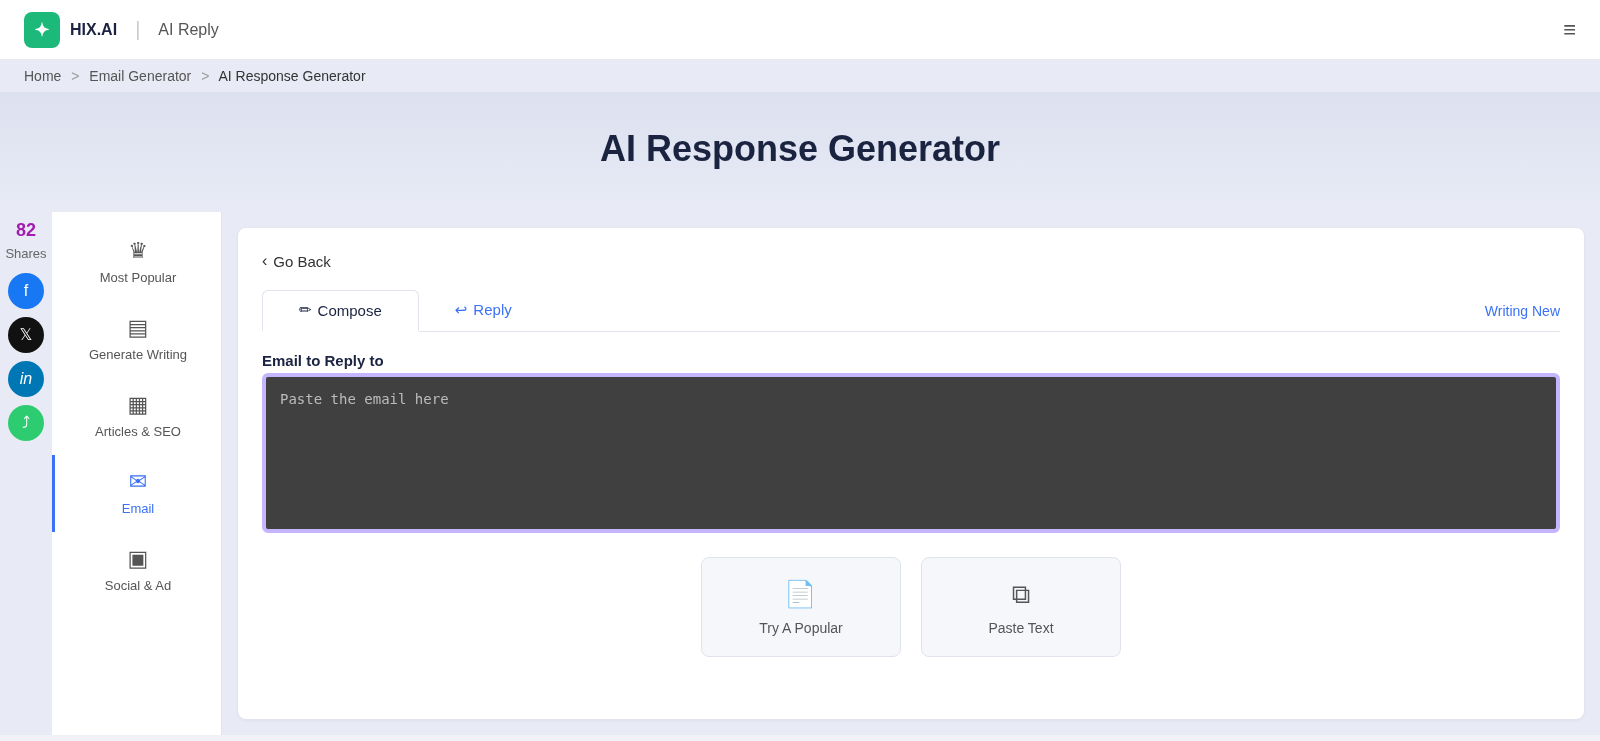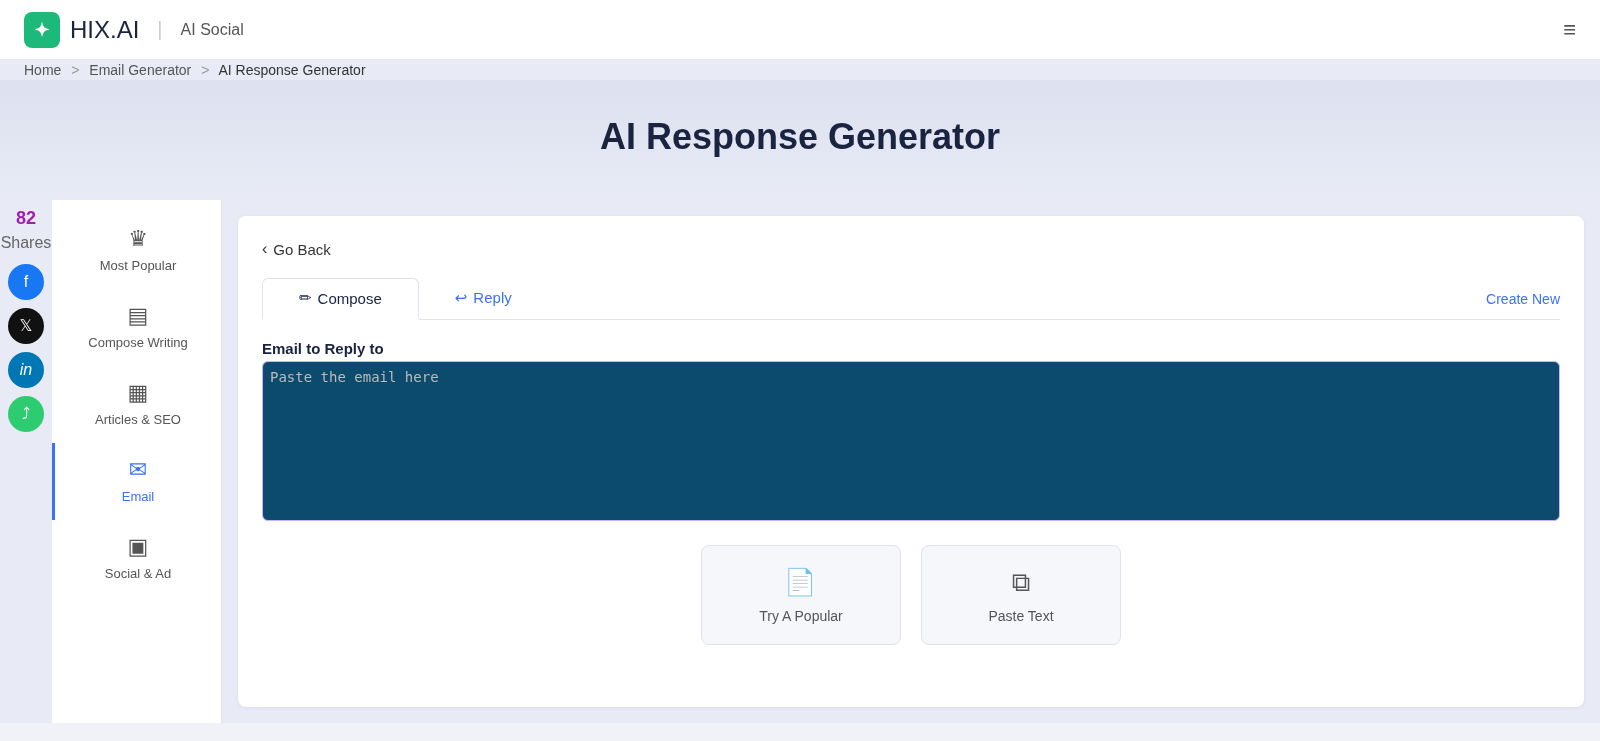--- a/index.html
+++ b/index.html
@@ -9,28 +9,28 @@
     .topnav {
       display: flex; align-items: center; justify-content: space-between;
       background: #fff; height: 60px; padding: 0 24px;
       border-bottom: 1px solid #e8eaf0;
     }
     .topnav-left { display: flex; align-items: center; gap: 10px; }
     .logo-icon {
       width: 36px; height: 36px; background: #1db97b; border-radius: 8px;
       display: flex; align-items: center; justify-content: center; color: #fff; font-size: 18px; font-weight: bold;
     }
-    .logo-text { font-size: 24px; font-weight: 400; color: #1a2340; }
+    .logo-text { font-size: 16px; font-weight: 700; color: #1a2340; }
     .logo-divider { color: #ccc; font-size: 20px; margin: 0 8px; }
     .logo-sub { font-size: 16px; color: #555; }
     .menu-icon { cursor: pointer; font-size: 22px; color: #555; }
 
     
     .breadcrumb {
-      background: #e8ebf5; padding: 2px 24px;
+      background: #e8ebf5; padding: 8px 24px;
       font-size: 14px; color: #555;
     }
     .breadcrumb a { color: #555; text-decoration: none; }
     .breadcrumb .sep { margin: 0 6px; color: #999; }
     .breadcrumb .current { color: #333; }
 
     
     .hero {
       background: linear-gradient(to bottom, #dce1f0, #e8ebf5);
       text-align: center; padding: 36px 24px 32px;
@@ -42,21 +42,21 @@
     .main-layout {
       display: flex; background: #e8ebf5; min-height: calc(741px - 60px - 38px - 120px);
     }
 
     
     .social-sidebar {
       width: 52px; display: flex; flex-direction: column; align-items: center;
       padding-top: 8px; gap: 4px; position: relative;
     }
     .share-count { font-size: 18px; font-weight: 700; color: #a21caf; line-height: 1.2; }
-    .share-label { font-size: 16px; color: #666; margin-bottom: 6px; }
+    .share-label { font-size: 13px; color: #666; margin-bottom: 6px; }
     .social-btn {
       width: 36px; height: 36px; border-radius: 50%; display: flex; align-items: center;
       justify-content: center; color: #fff; font-size: 16px; cursor: pointer; margin: 2px 0;
     }
     .social-fb { background: #1877f2; }
     .social-x { background: #111; }
     .social-li { background: #0077b5; font-style: italic; }
     .social-share { background: #2ecc71; }
 
     
@@ -95,23 +95,23 @@
     .tab-btn.active { color: #1a2340; background: #fff; border: 1px solid #e0e3ed; border-bottom: 3px solid #fff; border-radius: 6px 6px 0 0; }
     .tab-btn.inactive { color: #3b72f5; }
     .create-new-btn {
       position: absolute; right: 0; top: 50%; transform: translateY(-50%);
       color: #3b72f5; font-size: 14px; background: none; border: none; cursor: pointer; font-weight: 500;
     }
 
     
     .form-label { font-size: 15px; font-weight: 600; color: #1a2340; margin-bottom: 4px; }
     .email-textarea {
-      width: 100%; border: 1px solid #c4b5fd; border-radius: 6px;
-      padding: 7px; font-size: 14px; color: #aaa; resize: none; height: 160px;
-      outline: none; background: #0c4a6e;
+      width: 100%; border: 4px solid #c4b5fd; border-radius: 6px;
+      padding: 14px; font-size: 14px; color: #aaa; resize: none; height: 160px;
+      outline: none; background: #404040;
     }
     .email-textarea::placeholder { color: #bbb; }
 
     
     .action-buttons { display: flex; justify-content: center; gap: 20px; margin-top: 20px; }
     .action-card {
       background: #f5f7fb; border: 1px solid #e0e3ed; border-radius: 8px;
       width: 200px; height: 100px; display: flex; flex-direction: column;
       align-items: center; justify-content: center; gap: 10px; cursor: pointer;
       color: #555; font-size: 14px; transition: background 0.15s;
@@ -121,21 +121,21 @@
 </head>
 <body>
 
 <nav class="topnav">
   <div class="topnav-left">
     <div class="logo-icon">
       <span>✦</span>
     </div>
     <span class="logo-text">HIX.AI</span>
     <span class="logo-divider">|</span>
-    <span class="logo-sub">AI Social</span>
+    <span class="logo-sub">AI Reply</span>
   </div>
   <div class="menu-icon">≡</div>
 </nav>
 
 <div class="breadcrumb">
   <a href="#">Home</a>
   <span class="sep">&gt;</span>
   <a href="#">Email Generator</a>
   <span class="sep">&gt;</span>
   <span class="current">AI Response Generator</span>
@@ -156,21 +156,21 @@
     <div class="social-btn social-share">⤴</div>
   </div>
 
   <div class="left-nav">
     <div class="nav-item">
       <span class="nav-icon">♛</span>
       <span class="nav-label">Most Popular</span>
     </div>
     <div class="nav-item">
       <span class="nav-icon">▤</span>
-      <span class="nav-label">Compose Writing</span>
+      <span class="nav-label">Generate Writing</span>
     </div>
     <div class="nav-item">
       <span class="nav-icon">▦</span>
       <span class="nav-label">Articles &amp; SEO</span>
     </div>
     <div class="nav-item active">
       <span class="nav-icon">✉</span>
       <span class="nav-label">Email</span>
     </div>
     <div class="nav-item">
@@ -188,21 +188,21 @@
 
     <div class="tabs">
       <button class="tab-btn active">
         <span>✏</span>
         <span>Compose</span>
       </button>
       <button class="tab-btn inactive">
         <span>↩</span>
         <span>Reply</span>
       </button>
-      <button class="create-new-btn">Create New</button>
+      <button class="create-new-btn">Writing New</button>
     </div>
 
     <div>
       <div class="form-label">Email to Reply to</div>
       <textarea class="email-textarea" placeholder="Paste the email here" style=""></textarea>
 
       
       <div class="action-buttons">
         <div class="action-card">
           <span class="action-card-icon">📄</span>

